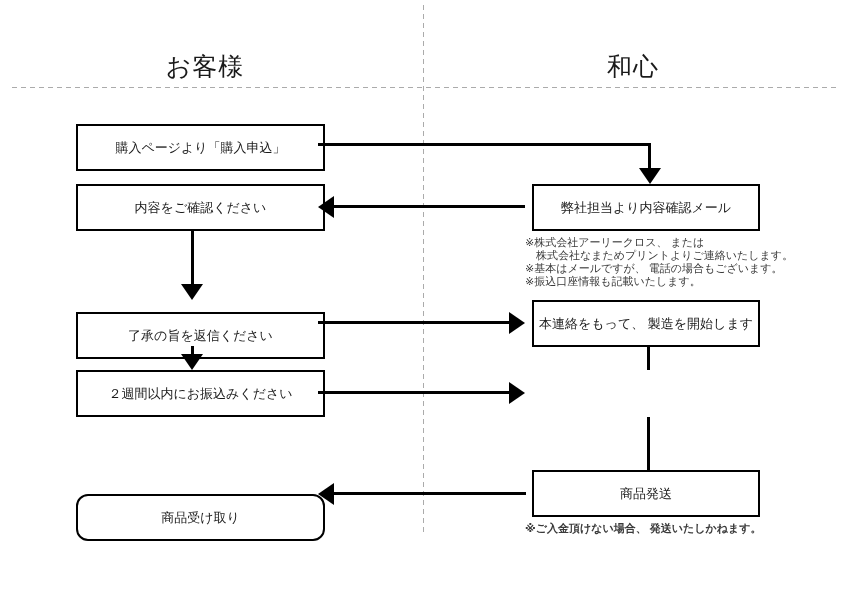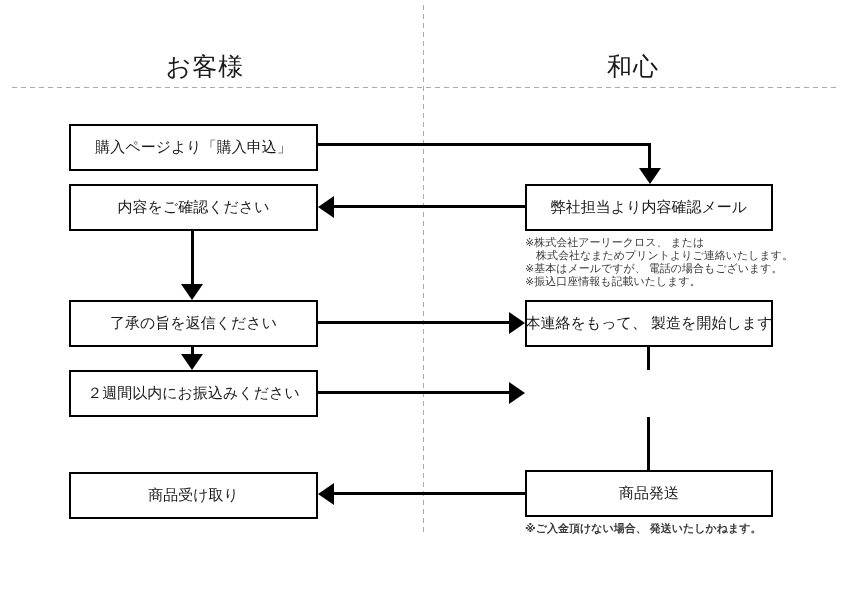--- a/index.html
+++ b/index.html
@@ -14,23 +14,23 @@
 
   
   .lane-title{position:absolute;top:50px;width:200px;text-align:center;
     font-size:25px;color:#1a1a1a;letter-spacing:1px;}
   .lane-title.left{left:105px;}
   .lane-title.right{left:533px;}
 
   
   .box{position:absolute;box-sizing:border-box;background:#ffffff;
     border:2.5px solid #000000;display:flex;align-items:center;justify-content:center;
-    font-size:15px;color:#1a1a1a;text-align:center;white-space:pre;}
+    font-size:13px;color:#1a1a1a;text-align:center;white-space:pre;margin-left:7px;}
   .lw{left:69px;width:249px;height:47px;}
-  .rw{left:525px;width:248px;height:47px;}
+  .rw{left:525px;width:228px;height:47px;}
 
   
   .hline{position:absolute;height:3px;background:#000;}
   .vline{position:absolute;width:3px;background:#000;}
   .head-down{position:absolute;width:0;height:0;
     border-left:11px solid transparent;border-right:11px solid transparent;border-top:16px solid #000;}
   .head-left{position:absolute;width:0;height:0;
     border-top:11px solid transparent;border-bottom:11px solid transparent;border-right:16px solid #000;}
   .head-right{position:absolute;width:0;height:0;
     border-top:11px solid transparent;border-bottom:11px solid transparent;border-left:16px solid #000;}
@@ -45,23 +45,23 @@
 <div class="canvas">
 
   <div class="divider-v"></div>
   <div class="divider-h"></div>
 
   <div class="lane-title left">お客様</div>
   <div class="lane-title right">和心</div>
 
   <div class="box lw" style="top:124px;">購入ページより「購入申込」</div>
   <div class="box lw" style="top:184px;font-family:Liberation Mono, monospace;">内容をご確認ください</div>
-  <div class="box lw" style="top:300px;font-family:Liberation Serif, serif;">了承の旨を返信ください</div>
+  <div class="box lw" style="top:312px;font-family:Liberation Serif, serif;">了承の旨を返信ください</div>
   <div class="box lw" style="top:370px;">２週間以内にお振込みください</div>
-  <div class="box lw" style="top:472px;">商品受け取り</div>
+  <div class="box lw" style="top:494px;border-radius:12px;">商品受け取り</div>
 
   <div class="box rw" style="top:184px;">弊社担当より内容確認メール</div>
   <div class="box rw" style="top:300px;">本連絡をもって、 製造を開始します</div>
   <div class="box rw" style="top:470px;">商品発送</div>
 
   <div class="note" style="left:525px;top:236px;">※株式会社アーリークロス、 または</div>
   <div class="note" style="left:525px;top:249px;">　株式会社なまためプリントよりご連絡いたします。</div>
   <div class="note" style="left:525px;top:262px;">※基本はメールですが、 電話の場合もございます。</div>
   <div class="note" style="left:525px;top:275px;">※振込口座情報も記載いたします。</div>
   <div class="note" style="left:525px;top:522px;font-weight:bold;">※ご入金頂けない場合、 発送いたしかねます。</div>

